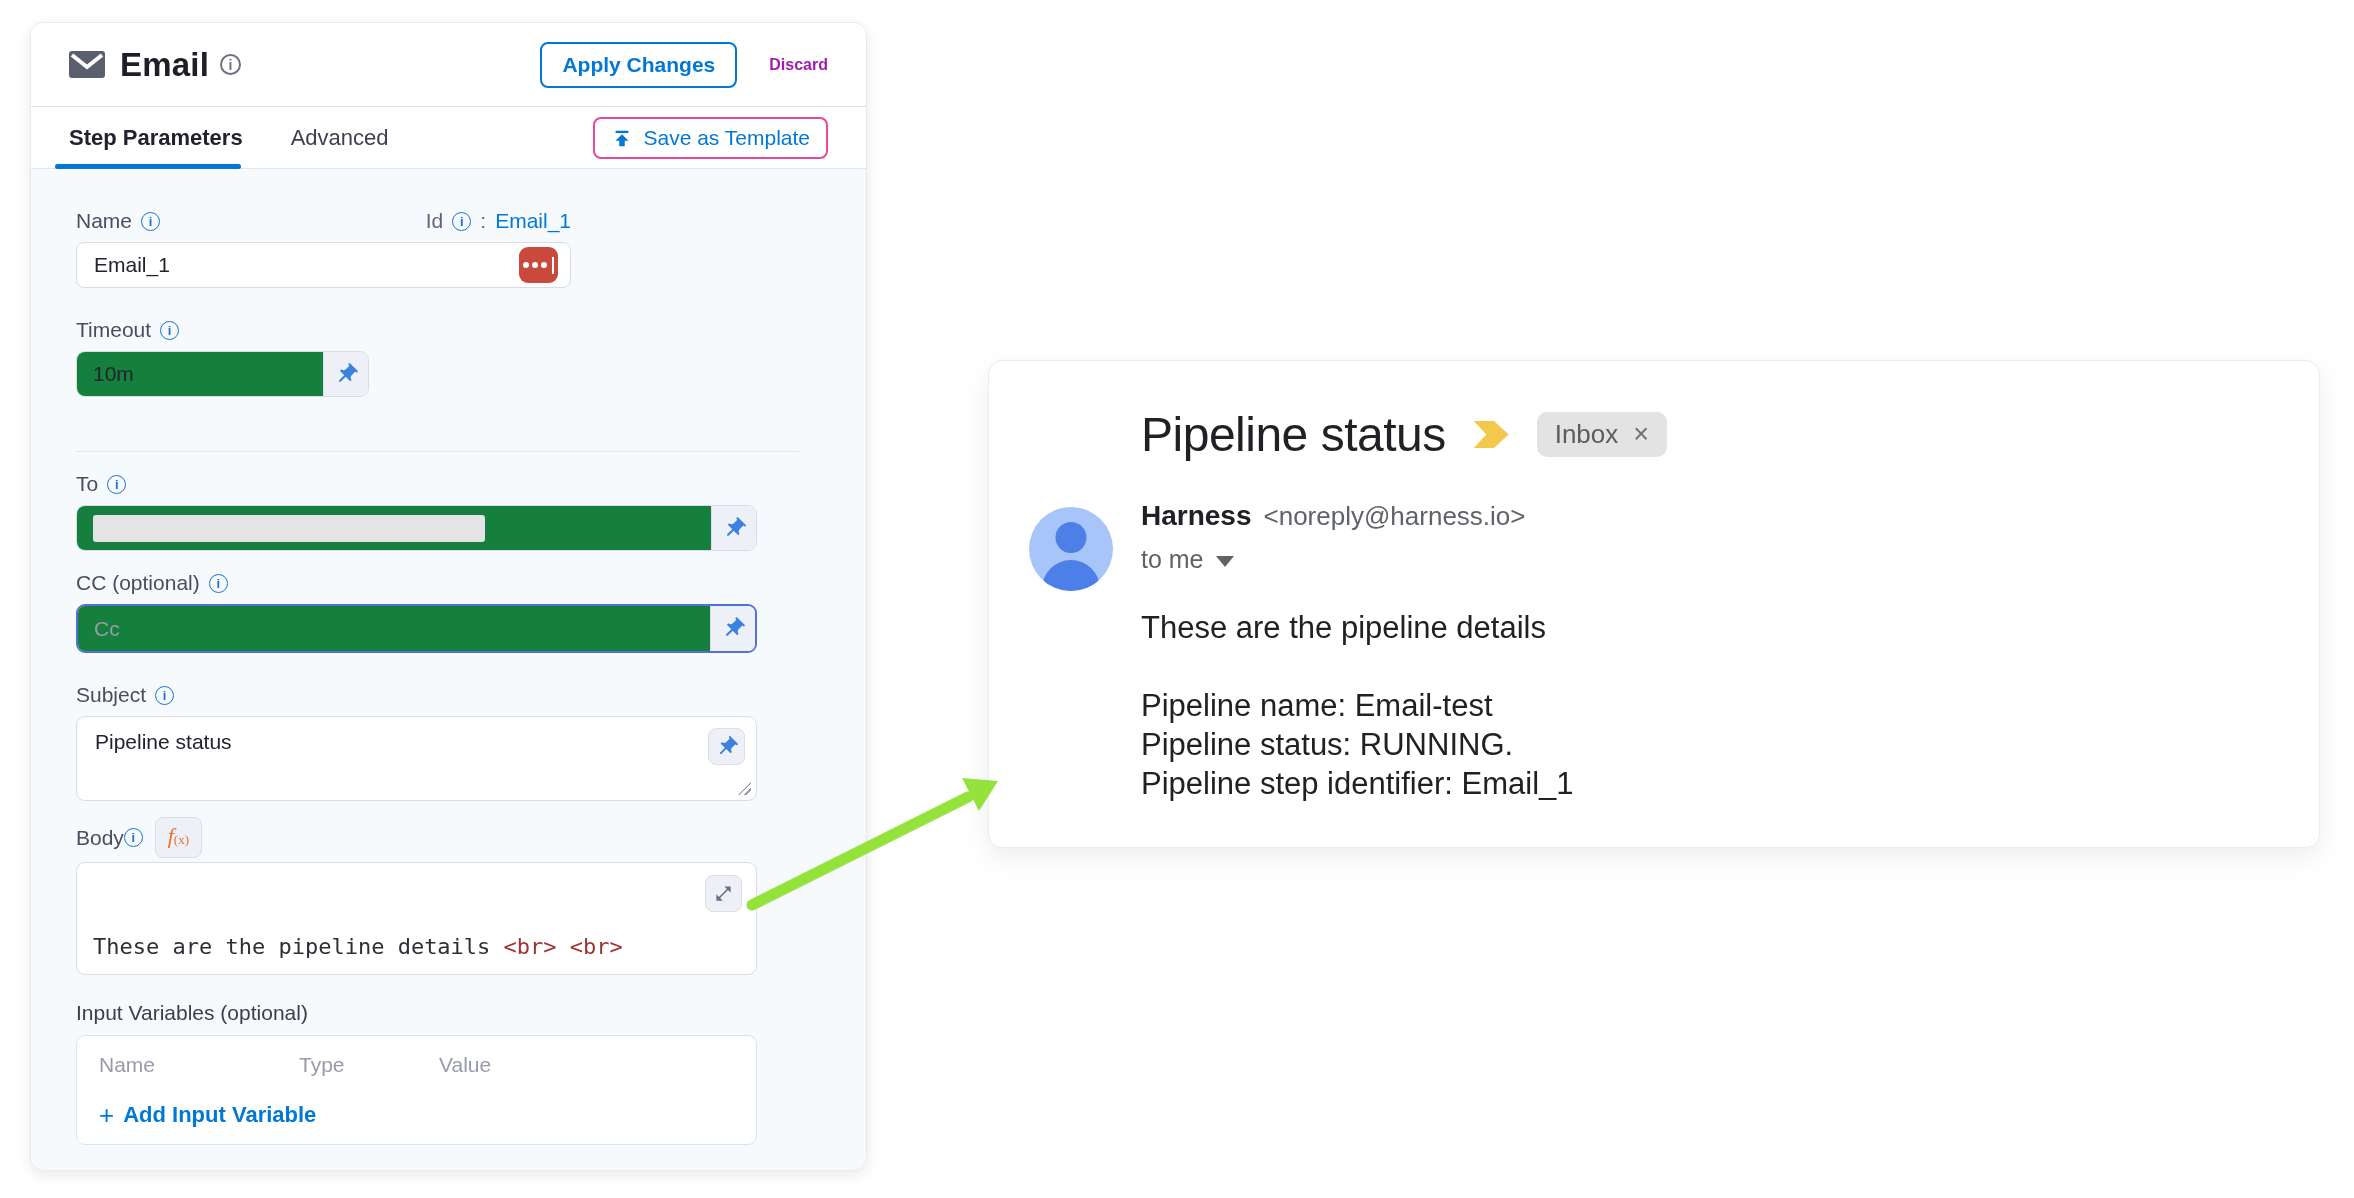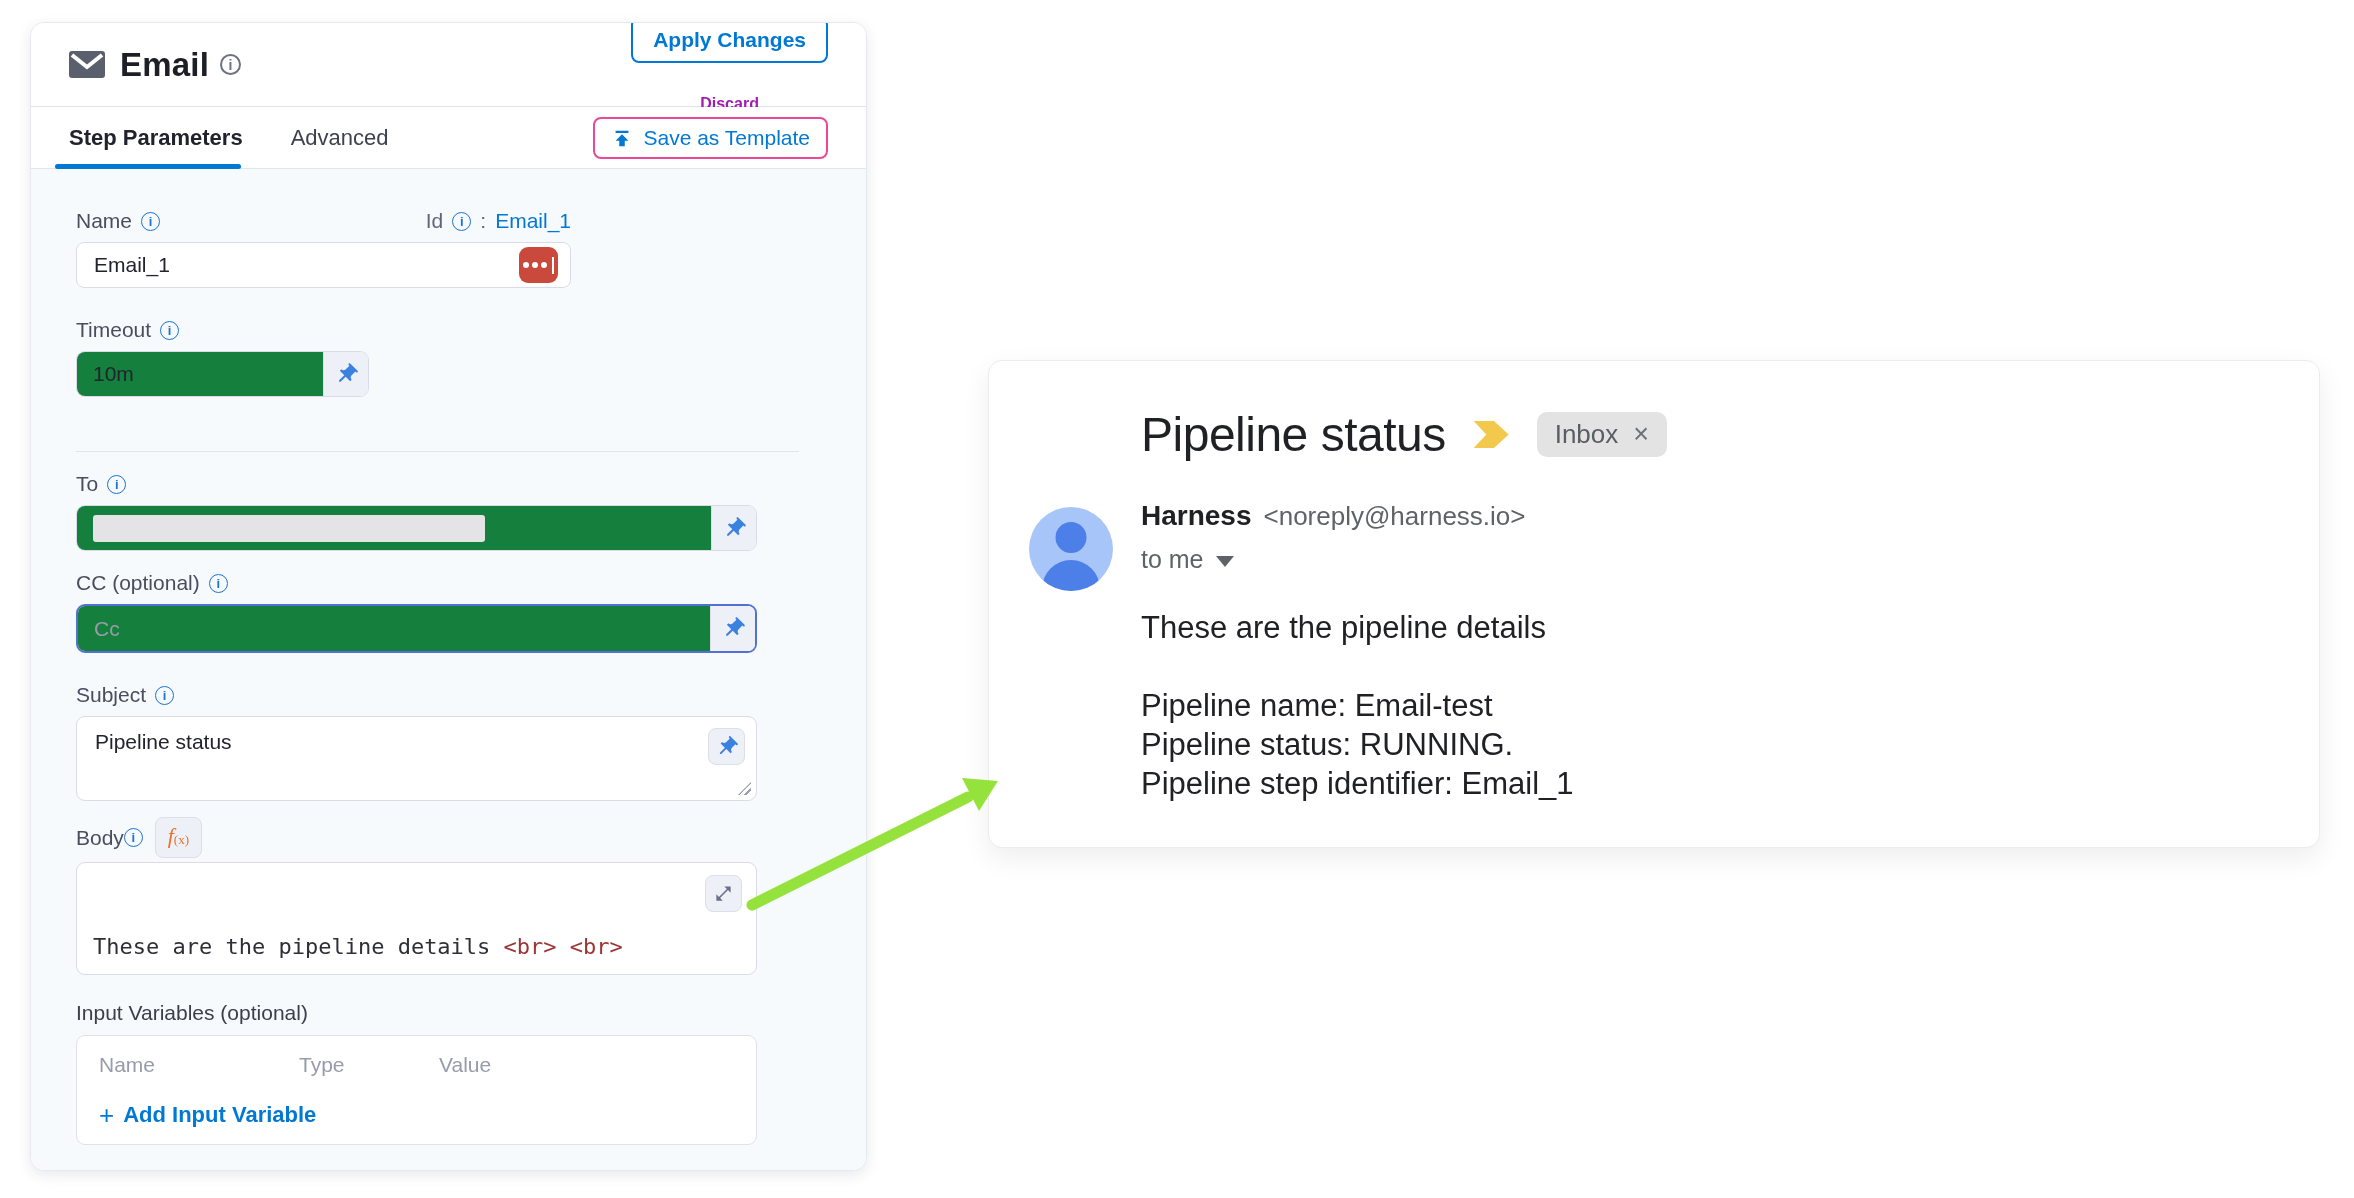--- a/index.html
+++ b/index.html
@@ -12,21 +12,21 @@
     box-shadow:0 4px 14px rgba(40,41,61,.10); overflow:hidden; display:flex; flex-direction:column; }
 
   .card-header { height:84px; flex:0 0 84px; display:flex; align-items:center;
     padding:0 38px; border-bottom:1px solid #dfe1ea; background:#fff; }
   .mail-icon { width:36px; height:27px; display:inline-block; }
   .step-title { font-size:33px; font-weight:bold; color:#1d1e26; margin-left:15px; letter-spacing:.2px; }
   .info-icon { width:21px; height:21px; border:2px solid #1a73d4; border-radius:50%;
     color:#1a73d4; font-size:14px; font-weight:bold; display:inline-flex; align-items:center;
     justify-content:center; margin-left:11px; font-style:normal; line-height:1; }
   .info-icon.sm { width:19px; height:19px; border-width:1.5px; font-size:13px; margin-left:0; }
-  .header-actions { margin-left:auto; display:flex; align-items:center; gap:32px;flex-direction:column; }
+  .header-actions { margin-left:auto; display:flex; align-items:center; gap:32px; }
   .apply-btn { border:2px solid #0278d5; color:#0278d5; background:#fff; border-radius:8px;
     font-size:21px; font-weight:bold; padding:9px 20px; font-family:inherit; }
   .discard-btn { color:#a21caf; background:none; border:none; font-size:16px; font-weight:bold; font-family:inherit; }
 
   .tabs-row { height:62px; flex:0 0 62px; display:flex; align-items:center; padding:0 38px;
     border-bottom:1px solid #e3e5ee; position:relative; background:#fff; }
   .tab { font-size:22px; color:#21222c; margin-right:48px; }
   .tab.active { font-weight:bold; }
   .tab.inactive { color:#3e4150; }
   .tab-underline { position:absolute; left:24px; bottom:-1px; width:186px; height:5px;

